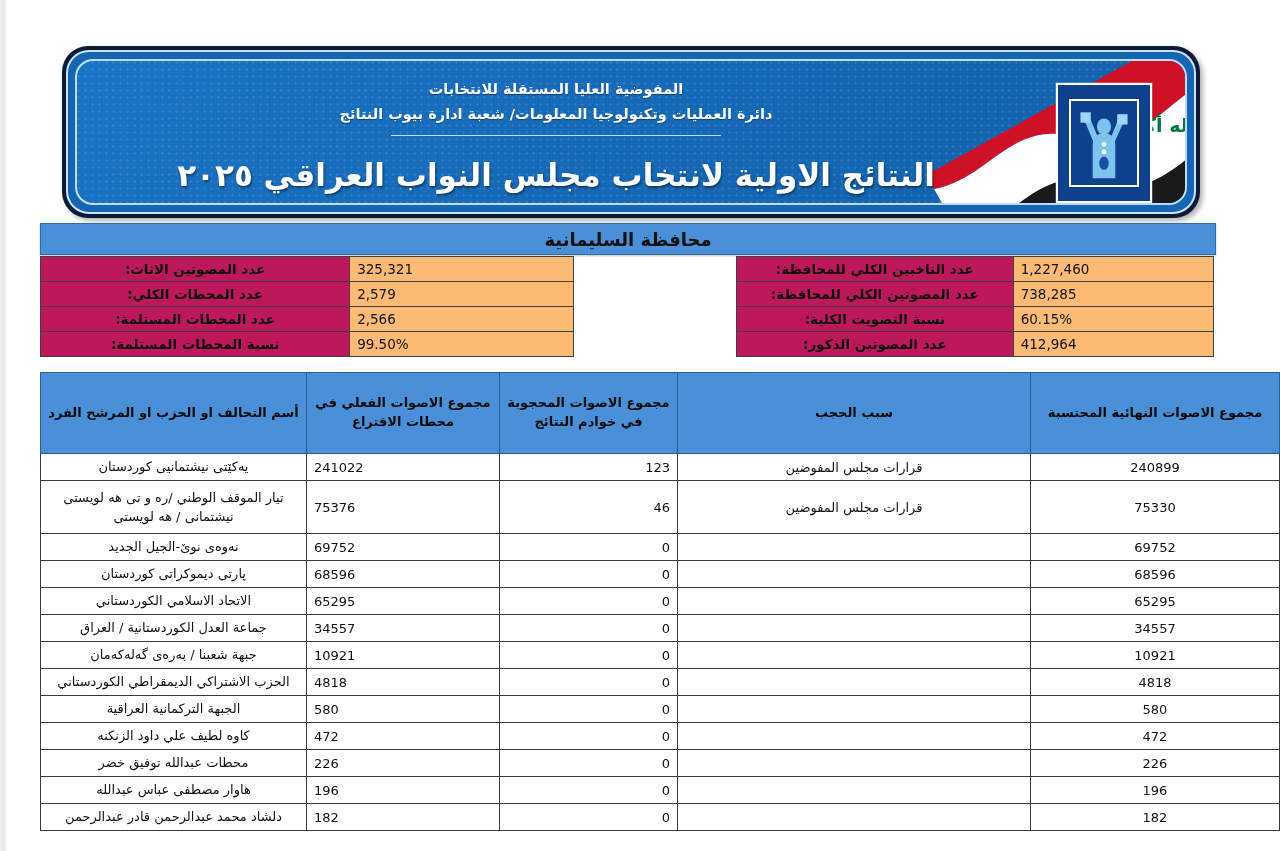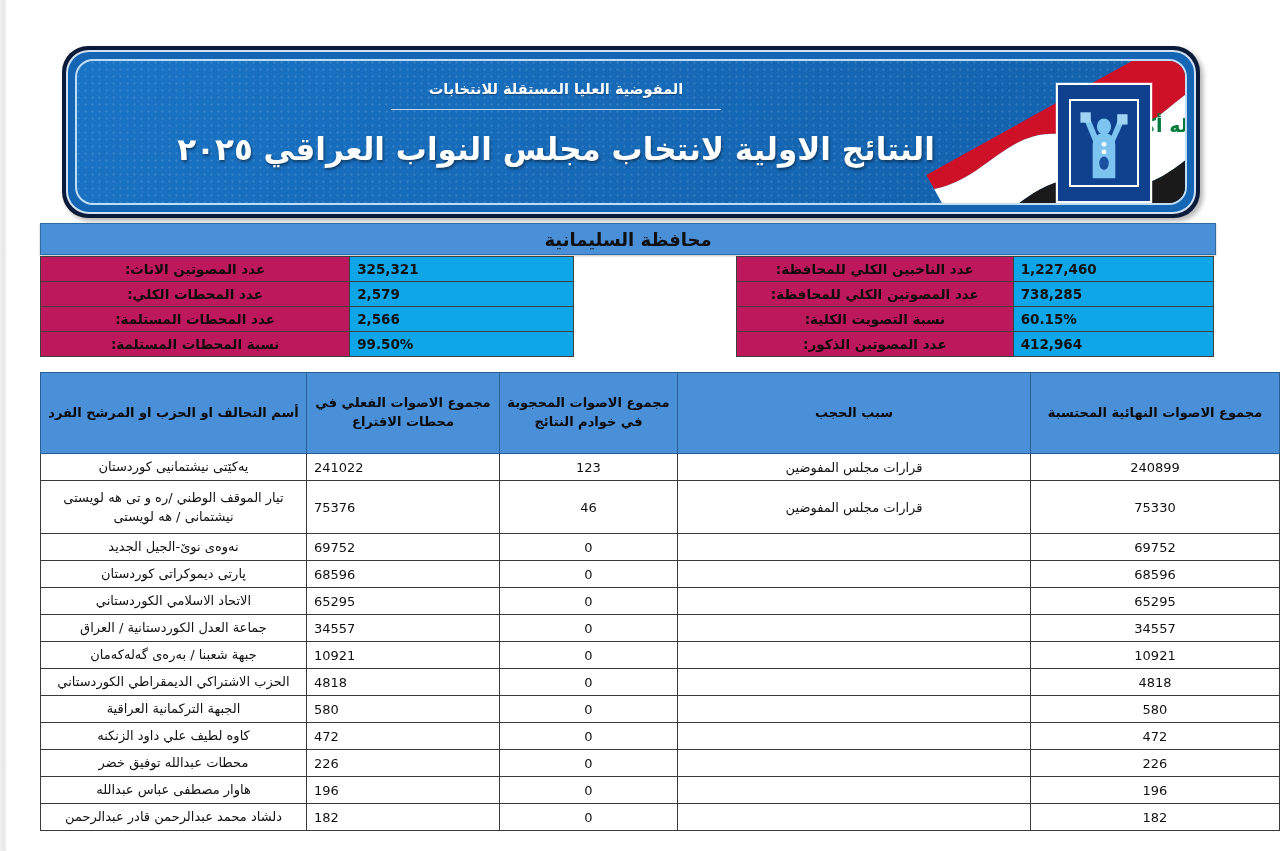--- a/index.html
+++ b/index.html
@@ -145,25 +145,25 @@
     padding: 0 7px;
   }
   .summary td.lbl {
     background: #be185d;
     font-weight: 700;
     color: #0d0d0d;
     text-align: center;
     width: 58%;
   }
   .summary td.val {
-    background: #0ea5e9;
+    background: #fdba74;
     color: #111111;
     text-align: left;
     direction: ltr;
-    font-weight: 700;
+    font-weight: 400;
     width: 42%;
   }
 
   
   .results {
     position: absolute;
     left: 40px; top: 372px;
     width: 1174px;
     border-collapse: collapse;
     direction: rtl;
@@ -185,21 +185,21 @@
     border: 1.5px solid #3a3a3a;
     height: 22px;
     padding: 2px 7px;
     font-size: 13px;
     color: #111111;
     vertical-align: middle;
     background: #ffffff;
   }
   .c-name   { width: 253px; text-align: center; direction: rtl; line-height: 1.5; }
   .c-actual { width: 180px; text-align: left; direction: ltr; }
-  .c-block  { width: 165px; text-align: center; direction: ltr; }
+  .c-block  { width: 165px; text-align: right; direction: ltr; }
   .c-reason { width: 340px; text-align: center; direction: rtl; }
   .c-final  { width: 236px; text-align: center; direction: ltr; }
   tr.tall td { height: 48px; }
 </style>
 </head>
 <body>
 
 <div class="page">
 
   <div class="left-strip"></div>
@@ -236,20 +236,21 @@
               <rect x="49" y="14" width="11" height="11" fill="#9fd4f4"></rect>
               <circle cx="35" cy="46" r="2.6" fill="#ffffff"></circle>
               <circle cx="35" cy="54" r="2.6" fill="#ffffff"></circle>
               <ellipse cx="35" cy="66" rx="5" ry="7" fill="#1a4fa0"></ellipse>
             </svg>
           </div>
         </div>
 
         <div class="banner-text">
           <div class="org-line">المفوضية العليا المستقلة للانتخابات</div>
+          <div class="org-line">دائرة العمليات وتكنولوجيا المعلومات/ شعبة ادارة بيوب النتائج</div>
           <div class="banner-rule"></div>
           <div class="main-title">النتائج الاولية لانتخاب مجلس النواب العراقي ٢٠٢٥</div>
         </div>
 
       </div>
     </div>
   </div>
 
   <div class="gov-bar">
     <span>محافظة السليمانية</span>

